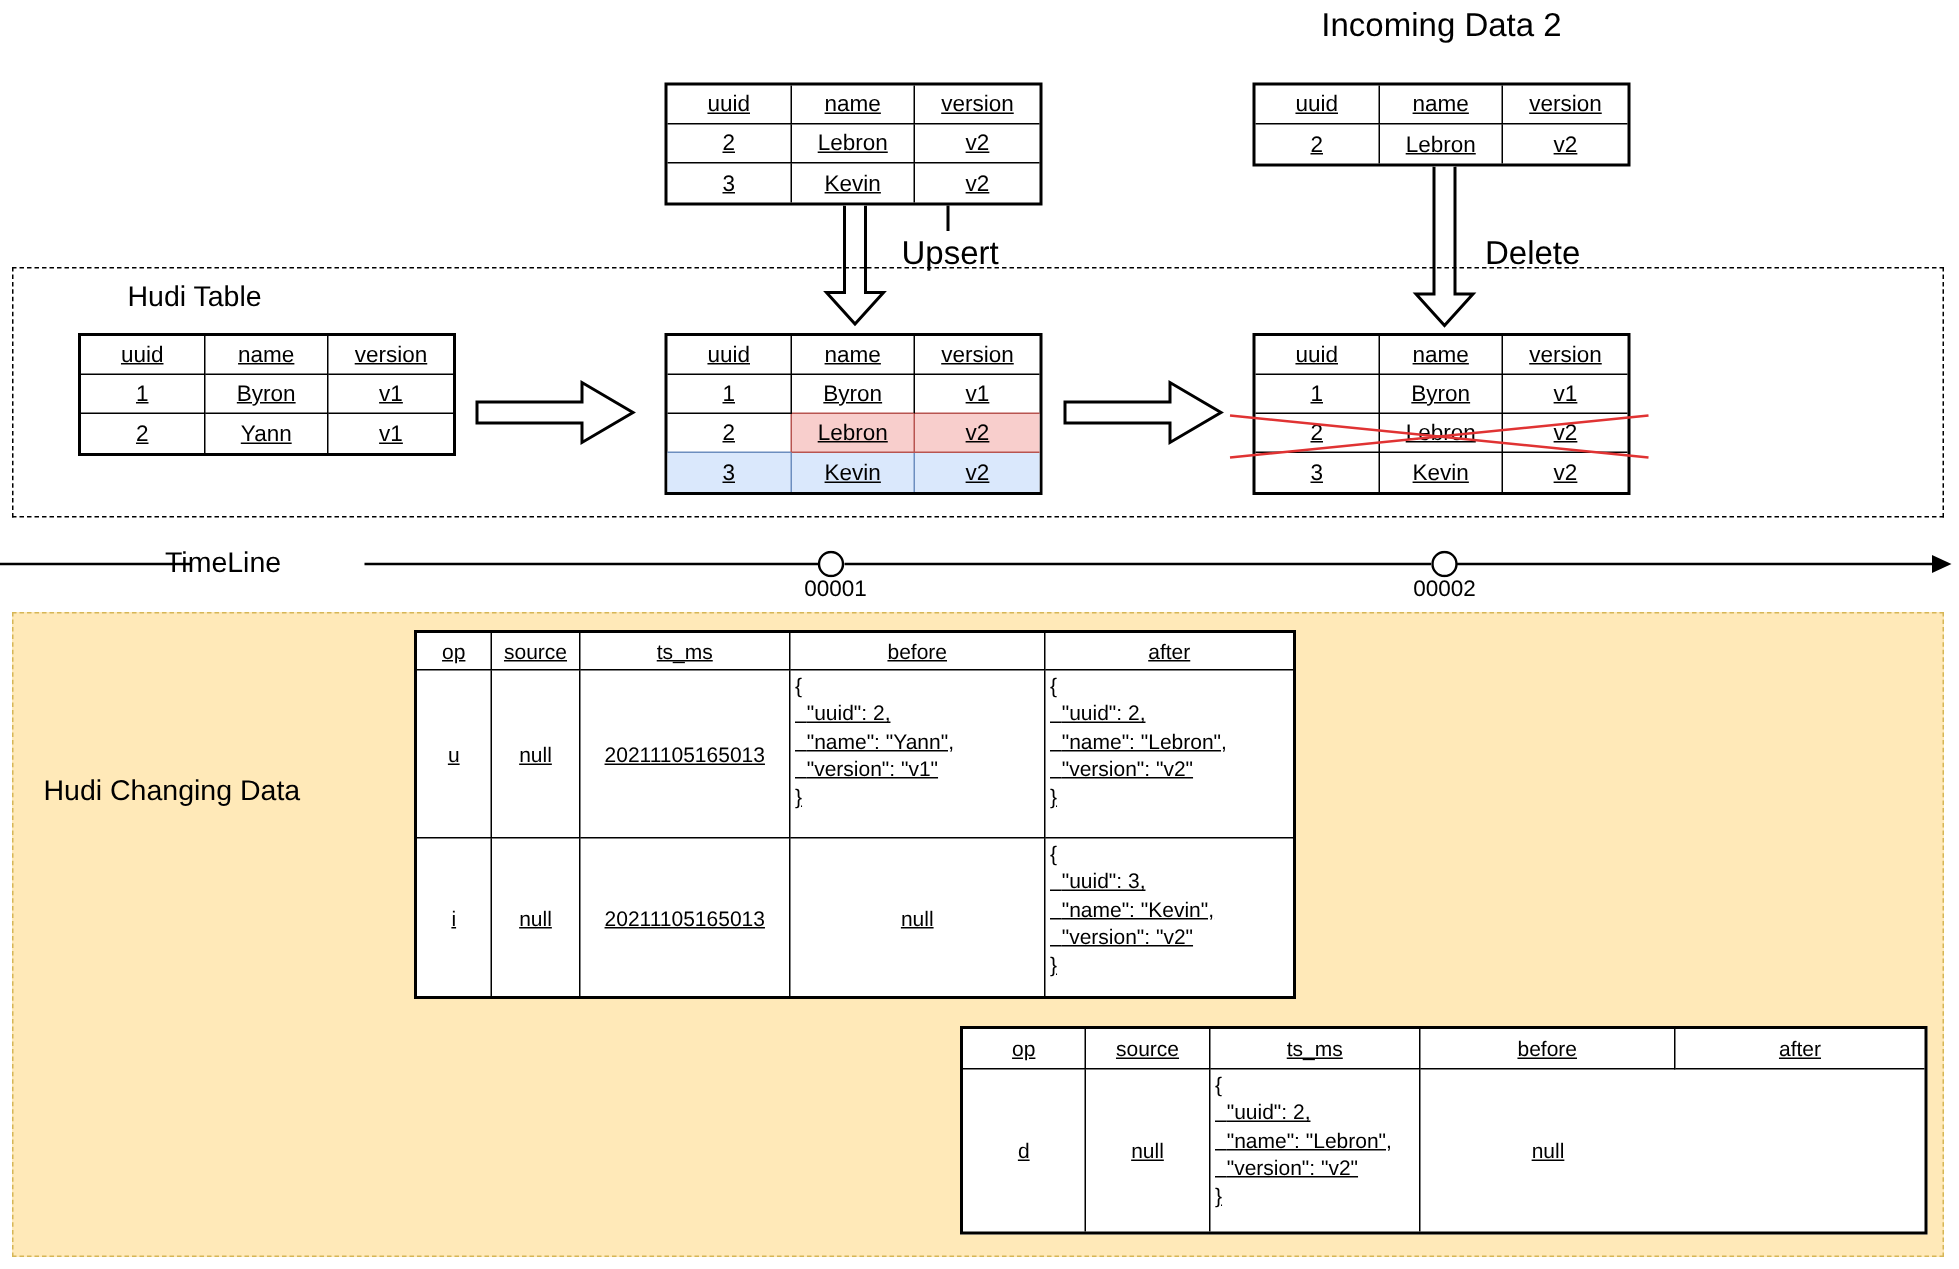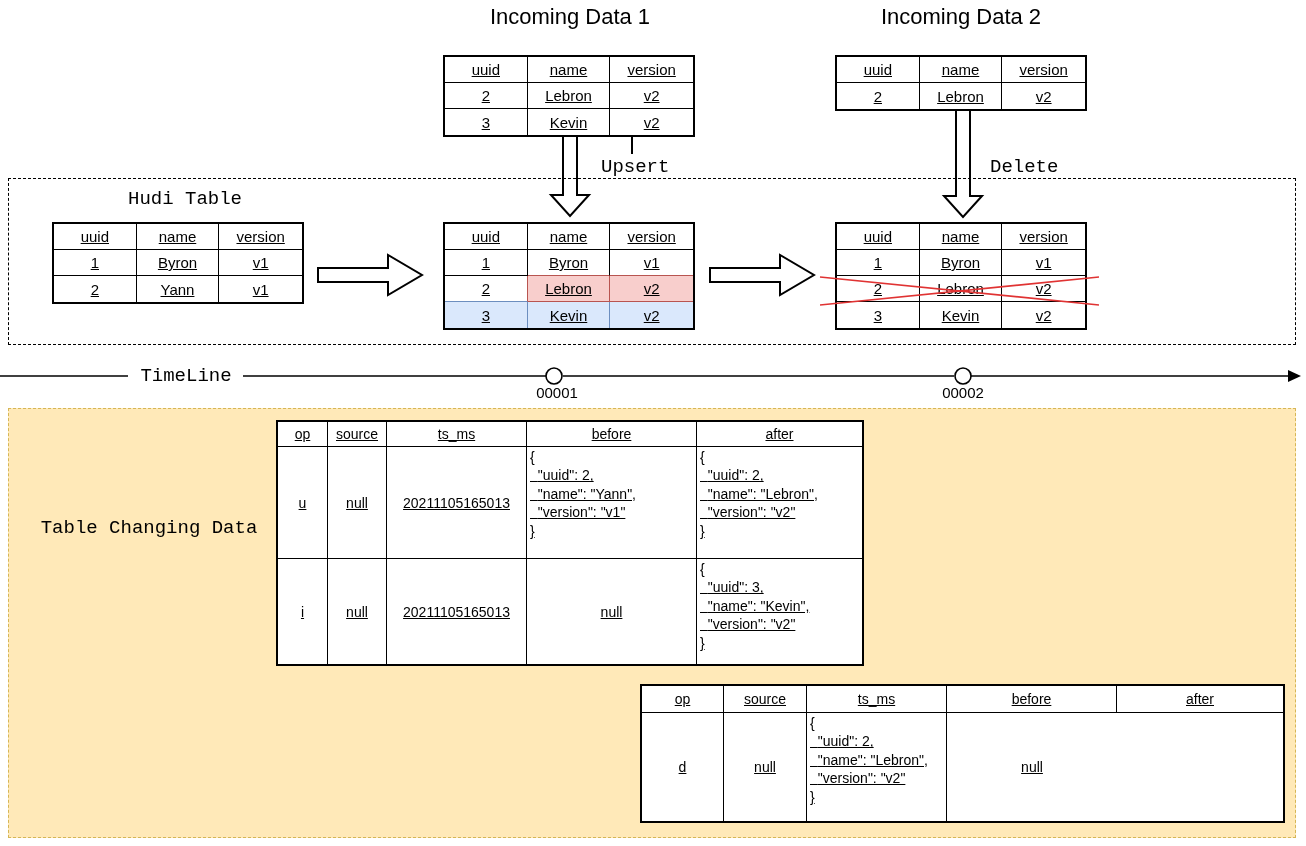--- a/index.html
+++ b/index.html
@@ -3,22 +3,22 @@
 <meta charset="utf-8">
 <style>
   html,body{margin:0;padding:0;}
   body{
     font-family:"Liberation Sans","DejaVu Sans",sans-serif;
     background:#fff;color:#000;
   }
   .canvas{position:relative;width:1306px;height:846px;background:#fff;overflow:hidden;}
   .abs{position:absolute;box-sizing:border-box;}
   .title{font-size:22px;text-align:center;white-space:nowrap;}
-  .seclabel{font-size:19px;text-align:center;white-space:nowrap;font-family:Liberation Mono, monospace;}
-  .actlabel{font-size:19px;white-space:nowrap;font-family:Liberation Mono, monospace;}
+  .seclabel{font-size:19px;text-align:left;white-space:nowrap;}
+  .actlabel{font-size:22px;white-space:nowrap;}
   .tick{font-size:15px;text-align:center;white-space:nowrap;}
 
   .tbl{position:absolute;box-sizing:border-box;display:grid;background:#fff;border:2px solid #000;text-decoration:underline;}
   .tbl .c{
     box-sizing:border-box;
     border-right:1.5px solid #000;border-bottom:1.5px solid #000;
     display:flex;align-items:center;justify-content:center;
     font-size:15px;overflow:hidden;
   }
   .tbl .c.lastcol{border-right:none;}
@@ -44,21 +44,20 @@
   .dashedbox{border:1.5px dashed #000;}
   .changingbox{background:var(--changing-bg);border:1.5px dashed var(--changing-border);}
   .leader{background:#000;}
   svg{display:block;}
 </style>
 </head>
 <body>
 
 <div class="canvas">
 
-  <div class="abs title" style="left:420px;top:4px;width:300px;">Incoming Data 1</div>
   <div class="abs title" style="left:811px;top:4px;width:300px;">Incoming Data 2</div>
 
   <div class="tbl" style="left:443px;top:55px;width:252px;grid-template-columns:repeat(3,1fr);grid-template-rows:26px 26px 26px;">
     <div class="c">uuid</div>
     <div class="c">name</div>
     <div class="c lastcol">version</div>
     <div class="c">2</div>
     <div class="c">Lebron</div>
     <div class="c lastcol">v2</div>
     <div class="c lastrow">3</div>
@@ -151,21 +150,21 @@
     <line x1="971" y1="9" x2="1288" y2="9" stroke="#000" stroke-width="1.6"></line>
     <circle cx="554" cy="9" r="8" fill="#fff" stroke="#000" stroke-width="1.6"></circle>
     <circle cx="963" cy="9" r="8" fill="#fff" stroke="#000" stroke-width="1.6"></circle>
     <path d="M1288 3 L1301 9 L1288 15 Z" fill="#000"></path>
   </svg>
   <div class="abs seclabel" style="left:110px;top:365px;width:152px;">TimeLine</div>
   <div class="abs tick" style="left:507px;top:384px;width:100px;">00001</div>
   <div class="abs tick" style="left:913px;top:384px;width:100px;">00002</div>
 
   <div class="abs changingbox" style="left:8px;top:408px;width:1288px;height:430px;"></div>
-  <div class="abs seclabel" style="left:29px;top:517px;width:240px;">Table Changing Data</div>
+  <div class="abs seclabel" style="left:29px;top:517px;width:240px;">Hudi Changing Data</div>
 
   <div class="tbl cdc" style="left:276px;top:420px;width:588px;grid-template-columns:50px 59px 140px 170px 1fr;grid-template-rows:25px 112px 105px;">
     <div class="c">op</div>
     <div class="c">source</div>
     <div class="c">ts_ms</div>
     <div class="c">before</div>
     <div class="c lastcol">after</div>
 
     <div class="c">u</div>
     <div class="c">null</div>

